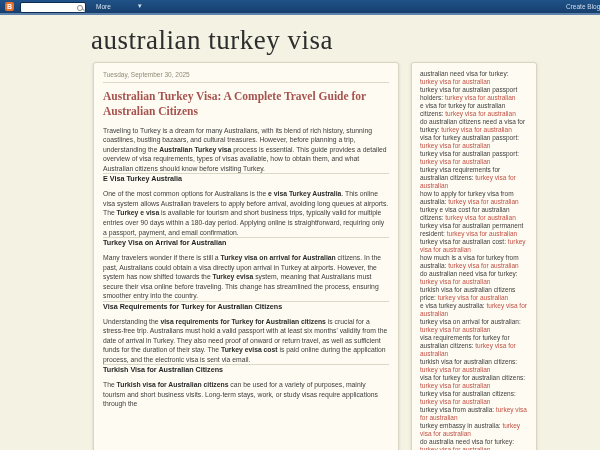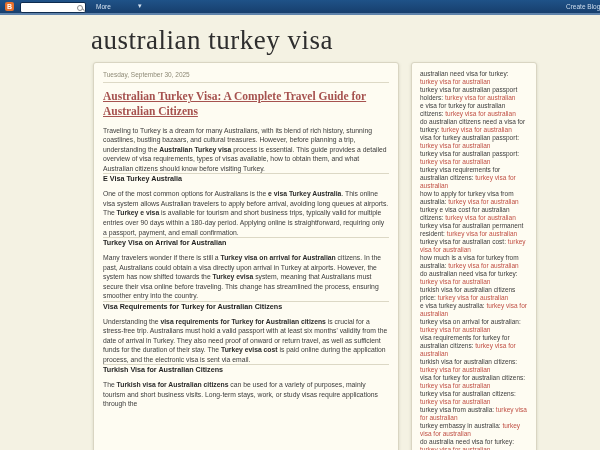--- a/index.html
+++ b/index.html
@@ -32,21 +32,21 @@
   
   .card { position:absolute; top:62px; background:#fefcf2; border:1px solid #d9d5c2;
           border-radius:3px; box-shadow:0 1px 3px rgba(120,115,90,0.25); }
   .main-card { left:93px; width:306px; min-height:420px; padding:8px 9px; box-sizing:border-box; }
   .sidebar-card { left:411px; width:126px; min-height:420px; padding:7px 8px; box-sizing:border-box; }
 
   
   .post-date { font-size:6.5px; color:#8e8a76; padding-bottom:4px; border-bottom:1px solid #ddd9c6;
                margin-bottom:6px; }
   .post-title { font-family:"Liberation Serif", serif; font-size:11.5px; font-weight:bold;
-                color:#a6524f; margin:2px 0 7px 0; line-height:1.3;text-decoration:underline; }
+                color:#a6524f; margin:2px 0 7px 0; line-height:1.3; }
   .section { border-bottom:1px solid #dcd8c5; margin-bottom:0; }
   .section:last-child { border-bottom:none; }
   .section h3 { font-size:7.2px; color:#1f1f1f; margin:0 0 6px 0; }
   .section p { font-size:6.8px; color:#3b3b3b; line-height:1.4; margin:0; }
   .section p b { color:#2c2c2c; }
 
   
   .side-item { font-size:6.5px; line-height:8px; color:#3c3c3c; }
   .side-label { color:#3c3c3c; }
   .side-link { color:#c05045; text-decoration:none; cursor:pointer; }

